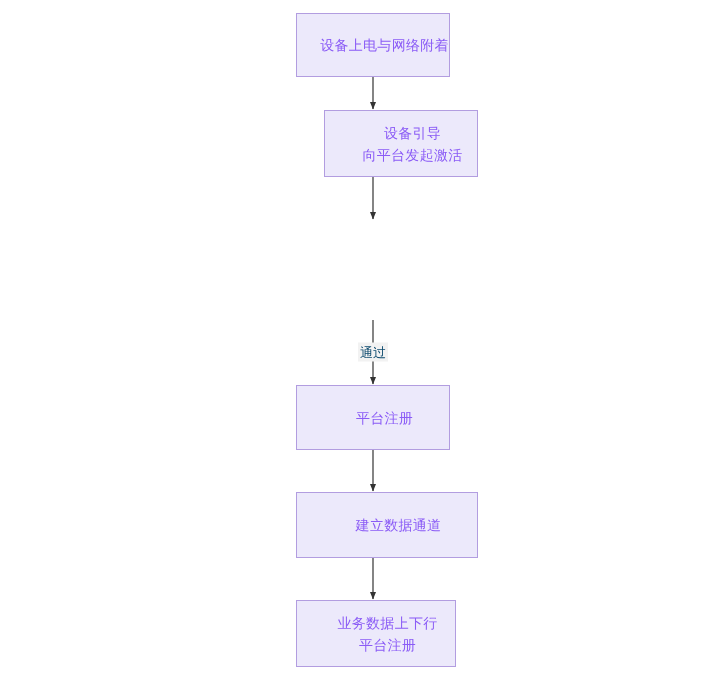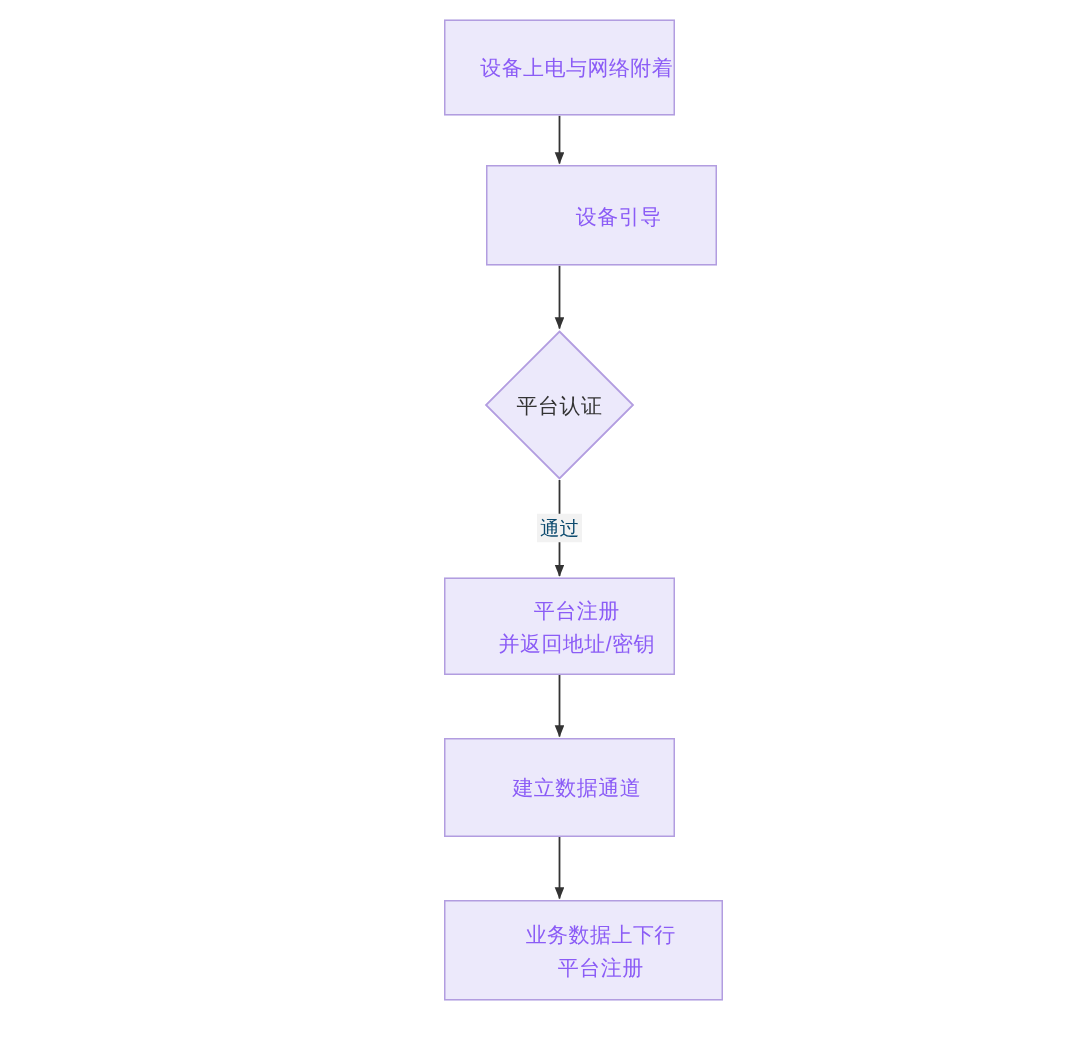--- a/index.html
+++ b/index.html
@@ -98,38 +98,32 @@
     <line x1="373" y1="450" x2="373" y2="491" stroke="#333333" stroke-width="1.2" marker-end="url(#arrowhead)"></line>
     <line x1="373" y1="558" x2="373" y2="599" stroke="#333333" stroke-width="1.2" marker-end="url(#arrowhead)"></line>
   </svg>
 
   <div class="node" style="left:296px; top:13px; width:154px; height:64px;">
     <span>设备上电与网络附着</span>
   </div>
 
   <div class="node" style="left:296px; top:110px; width:154px; height:67px;margin-left:28px;">
     <span>设备引导</span>
+    <span class="line2">向平台发起激活</span>
   </div>
 
-  <div class="diamond-wrap" style="left:323px; top:220px; width:100px; height:100px;">
-    <svg class="diamond-shape" viewBox="0 0 100 100" preserveAspectRatio="none">
-      <polygon points="50,1 99,50 50,99 1,50" fill="#ece9fb" stroke="#b29de0" stroke-width="1.2"></polygon>
-    </svg>
-    <span class="diamond-label">平台认证</span>
-  </div>
 
   <div class="edge-label" style="left:373px; top:352px;">通过</div>
 
   <div class="node" style="left:296px; top:385px; width:154px; height:65px;">
     <span>平台注册</span>
-    <span class="line2">并返回地址/密钥</span>
   </div>
 
-  <div class="node" style="left:296px; top:492px; width:154px; height:66px;">
+  <div class="node" style="left:296px; top:492px; width:182px; height:66px;">
     <span>建立数据通道</span>
   </div>
 
-  <div class="node" style="left:296px; top:600px; width:186px; height:67px;">
+  <div class="node" style="left:296px; top:600px; width:160px; height:67px;">
     <span>业务数据上下行</span>
     <span class="line2">平台注册</span>
   </div>
 
 </div>
 
 </body></html>

